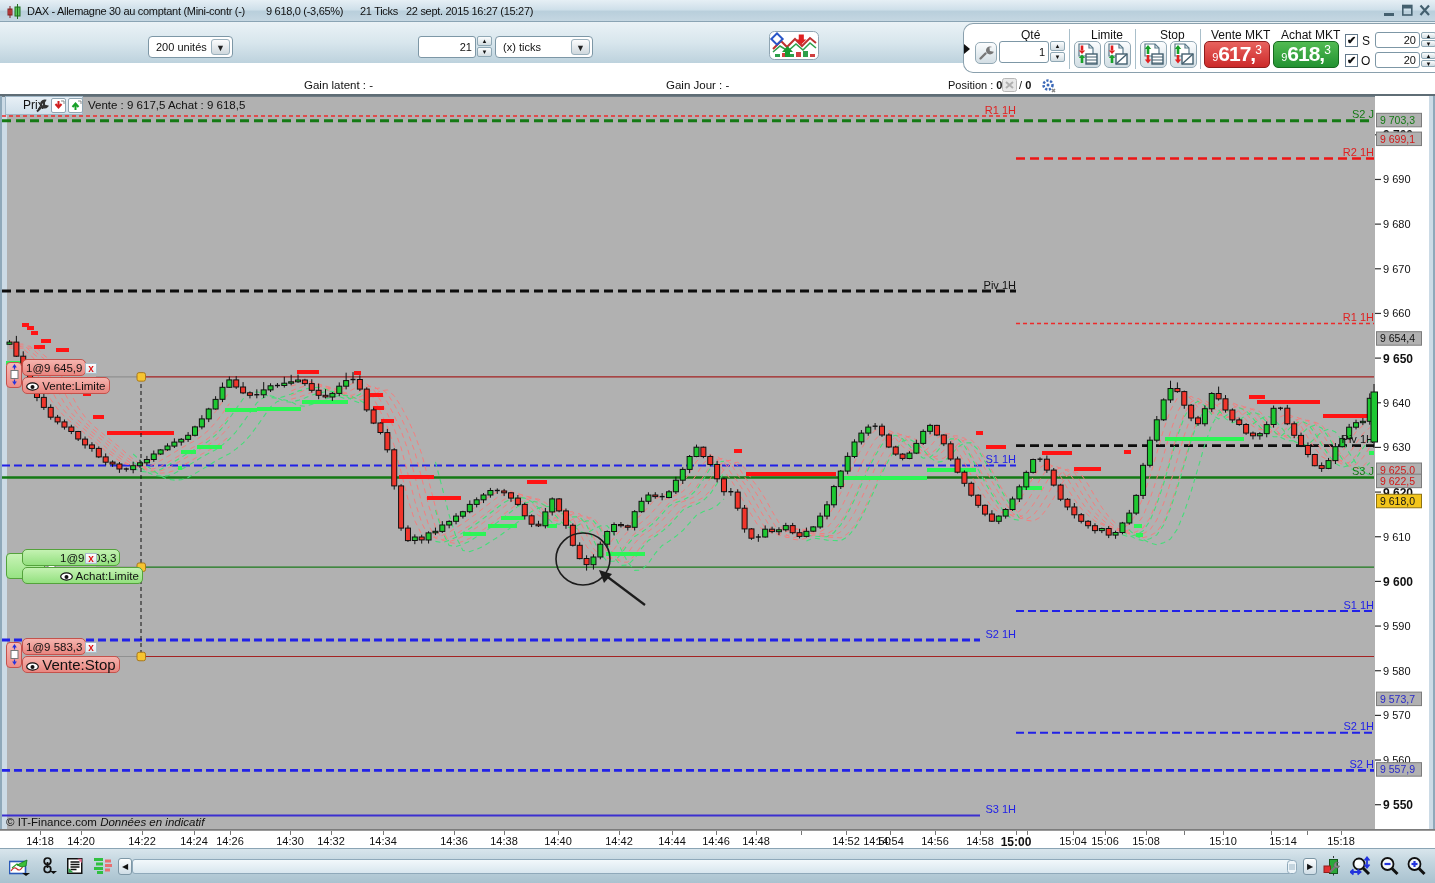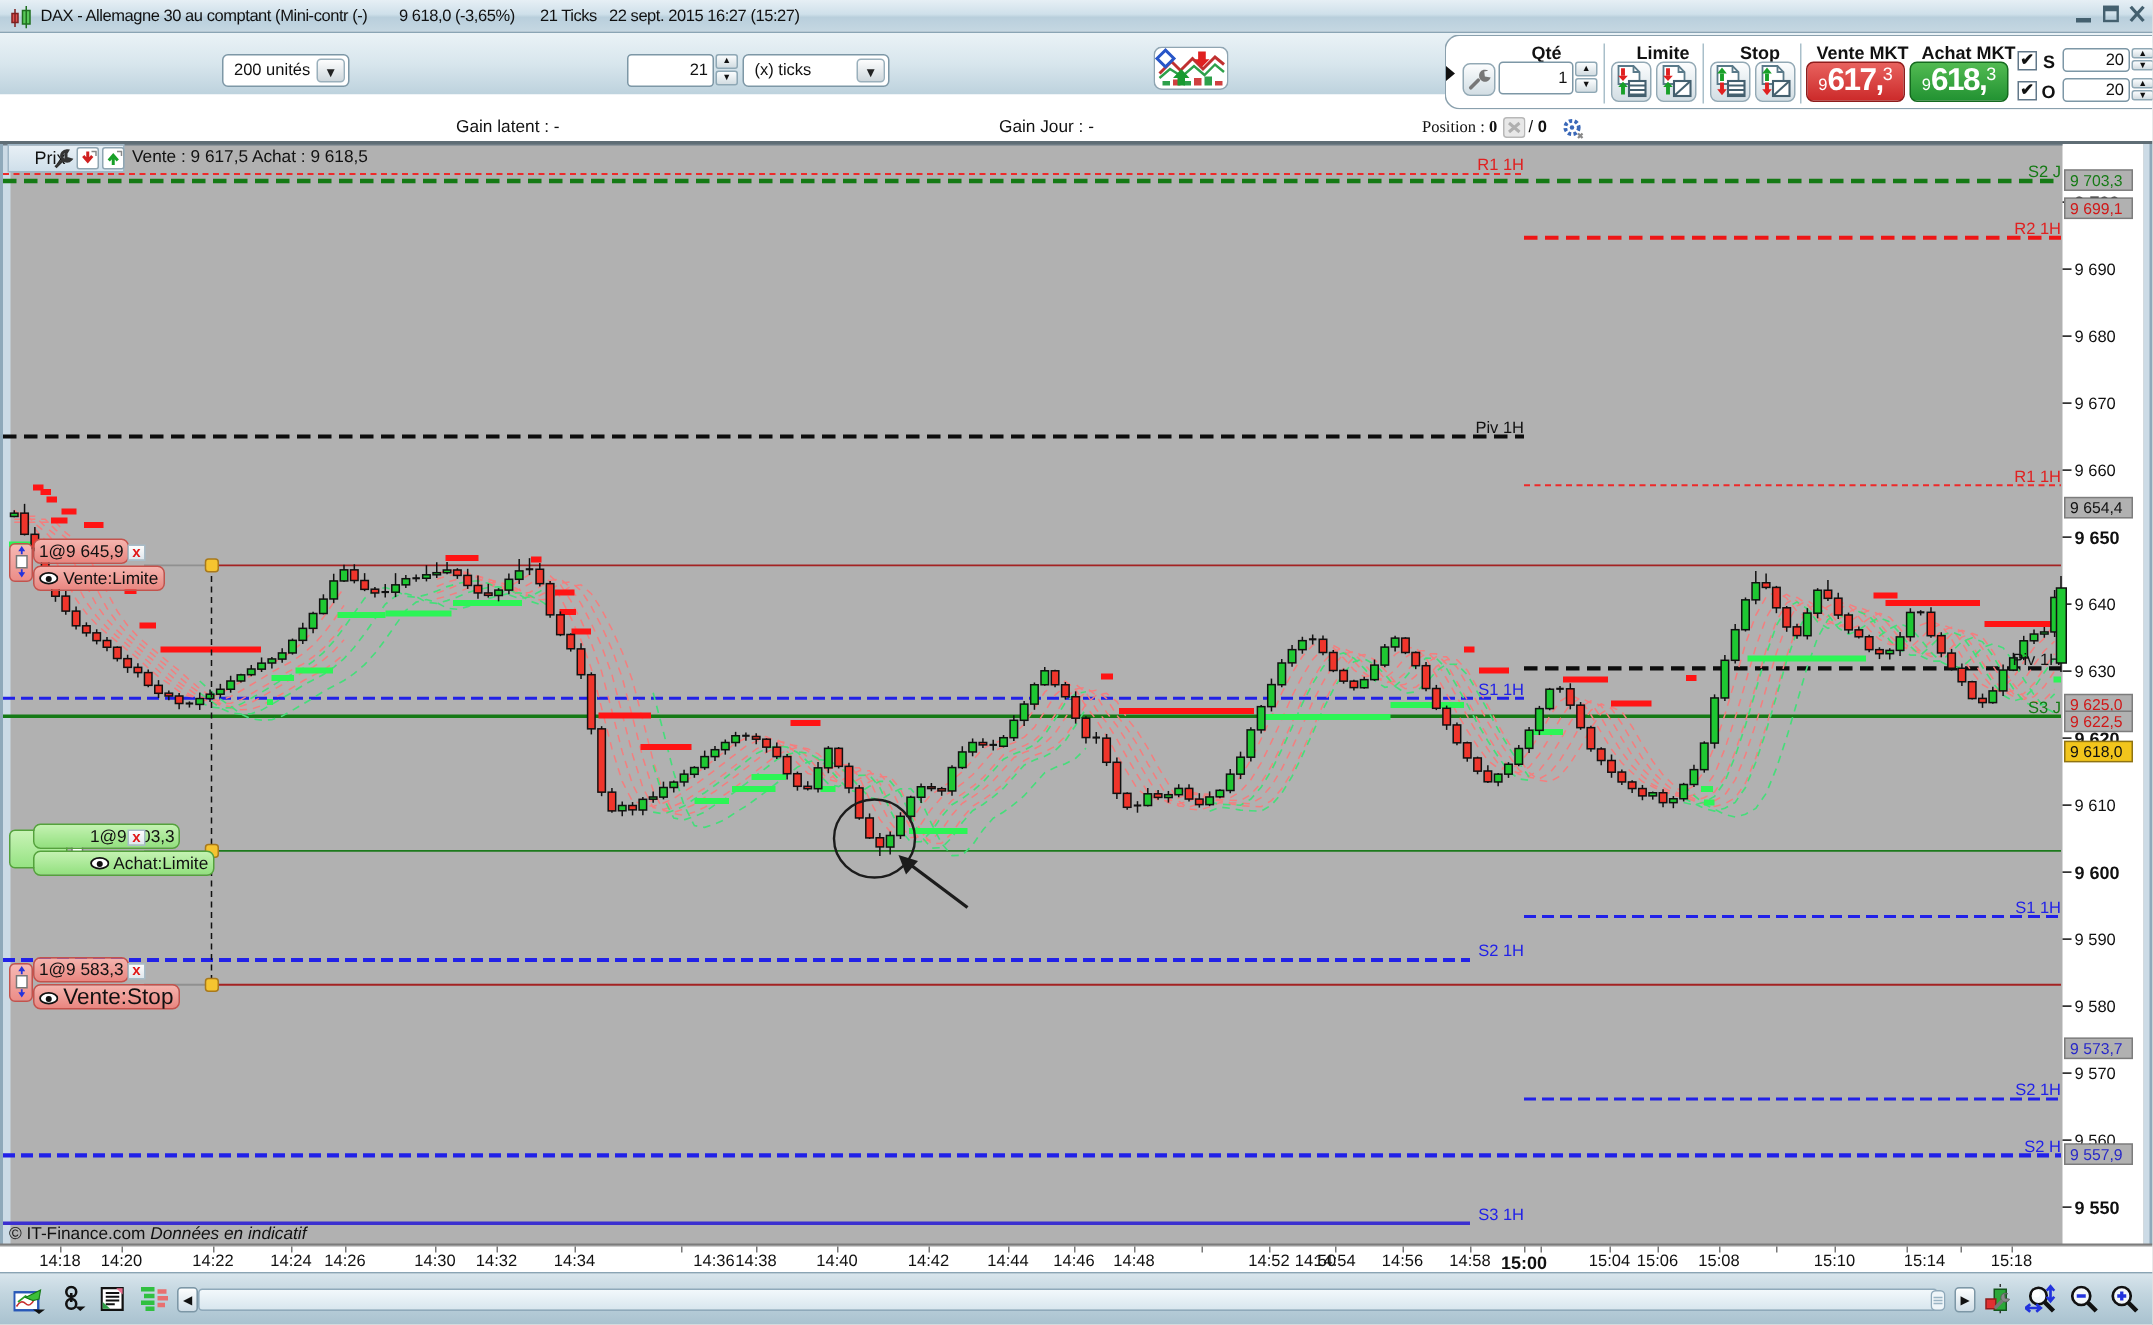--- a/index.html
+++ b/index.html
@@ -20,21 +20,21 @@
 .spinbox{position:absolute;height:22px;background:#fff;border:1px solid #7d97a6;border-radius:3px;font-size:11px;color:#111;text-align:right;}
 .spinbox .sb-t{position:absolute;right:3px;top:4px;}
 .spin{position:absolute;width:15px;height:22px;}
 .spin div{position:absolute;left:0;width:15px;height:10px;border:1px solid #8fa8b5;border-radius:2px;
  background:linear-gradient(#fbfdfe,#d3dde2);font-size:6px;color:#111;text-align:center;line-height:8px;}
 
 #inforow{position:absolute;left:0;top:63px;width:1435px;height:33px;background:#fff;border-bottom:2px solid #5f6d75;font-size:11.5px;color:#111;}
 
 #tpanel{position:absolute;left:963px;top:1px;width:472px;height:50px;background:#fff;
  border:1px solid #8aa0ad;border-right:none;border-radius:10px 0 0 10px;z-index:5;}
-#tpanel .plabel{position:absolute;top:4px;font-size:12px;color:#111;font-weight:bold;}
+#tpanel .plabel{position:absolute;top:4px;font-size:12px;color:#111;}
 .pbtn{position:absolute;top:17px;width:27px;height:27px;border:1px solid #93a9b5;border-radius:5px;
  background:linear-gradient(#fcfdfe,#e2eaee 60%,#d3dee4);}
 .psep{position:absolute;top:5px;height:40px;width:1px;background:#a9bfca;}
 .mktbtn{position:absolute;top:17px;width:66px;height:27px;border-radius:5px;color:#fff;text-align:center;}
 .mktbtn .b-small{font-size:11px;} .mktbtn .b-big{font-size:21px;font-weight:bold;letter-spacing:-1px;} .mktbtn .b-sup{font-size:12px;vertical-align:7px;}
 .chk{position:absolute;width:13px;height:13px;background:#fff;border:1px solid #62788a;font-size:11px;line-height:11px;text-align:center;color:#111;font-weight:bold;}
 
 #chart{position:absolute;left:0;top:96px;width:1435px;height:734px;}
 #prixbar{position:absolute;left:5px;top:0px;width:78px;height:19px;background:linear-gradient(#e8f0f6,#cfdfea);
  border:1px solid #9fb6c6;font-size:12px;color:#111;z-index:4;}
@@ -209,21 +209,21 @@
    <div class="spin" style="left:457px;top:28px;height:16px;">
           <div style="top:0;height:7px;line-height:6px;">▲</div>
           <div style="top:8px;height:7px;line-height:6px;">▼</div>
         </div>
   </div>
  </div>
 
  <div id="inforow">
   <span style="position:absolute;left:304px;top:16px;">Gain latent : -</span>
   <span style="position:absolute;left:666px;top:16px;">Gain Jour : -</span>
-  <span style="position:absolute;left:948px;top:16px;font-size:11px;font-family:Liberation Serif, serif;">Position : <b>0</b></span>
+  <span style="position:absolute;left:948px;top:16px;font-size:11px;">Position : <b>0</b></span>
   <svg style="position:absolute;left:1002px;top:15px;" width="15" height="14">
         <rect x="0.5" y="0.5" width="14" height="13" rx="2" fill="#e8e8e8" stroke="#b8b8b8"></rect>
         <path d="M4 4 L11 10 M11 4 L4 10" stroke="#b0b0b0" stroke-width="2"></path>
       </svg>
   <span style="position:absolute;left:1019px;top:16px;font-size:11px;"> / <b>0</b></span>
   <svg style="position:absolute;left:1040px;top:14px;" width="17" height="16">
         <circle cx="8" cy="8" r="4.5" fill="none" stroke="#3a68b8" stroke-width="2.5" stroke-dasharray="2.2,1.6"></circle>
         <circle cx="8" cy="8" r="1.5" fill="#3a68b8"></circle>
         <path d="M12 12 l3 3 M12 15 l3 -3" stroke="#888" stroke-width="1.5"></path>
       </svg>
@@ -874,21 +874,21 @@
       <span style="left:194px;">14:24</span>
   <i style="left:230px;"></i>
       <span style="left:230px;">14:26</span>
   <i style="left:290px;"></i>
       <span style="left:290px;">14:30</span>
   <i style="left:331px;"></i>
       <span style="left:331px;">14:32</span>
   <i style="left:383px;"></i>
       <span style="left:383px;">14:34</span>
   <i style="left:454px;"></i>
-      <span style="left:476px;">14:36</span>
+      <span style="left:454px;">14:36</span>
   <i style="left:504px;"></i>
       <span style="left:504px;">14:38</span>
   <i style="left:558px;"></i>
       <span style="left:558px;">14:40</span>
   <i style="left:619px;"></i>
       <span style="left:619px;">14:42</span>
   <i style="left:672px;"></i>
       <span style="left:672px;">14:44</span>
   <i style="left:716px;"></i>
       <span style="left:716px;">14:46</span>

